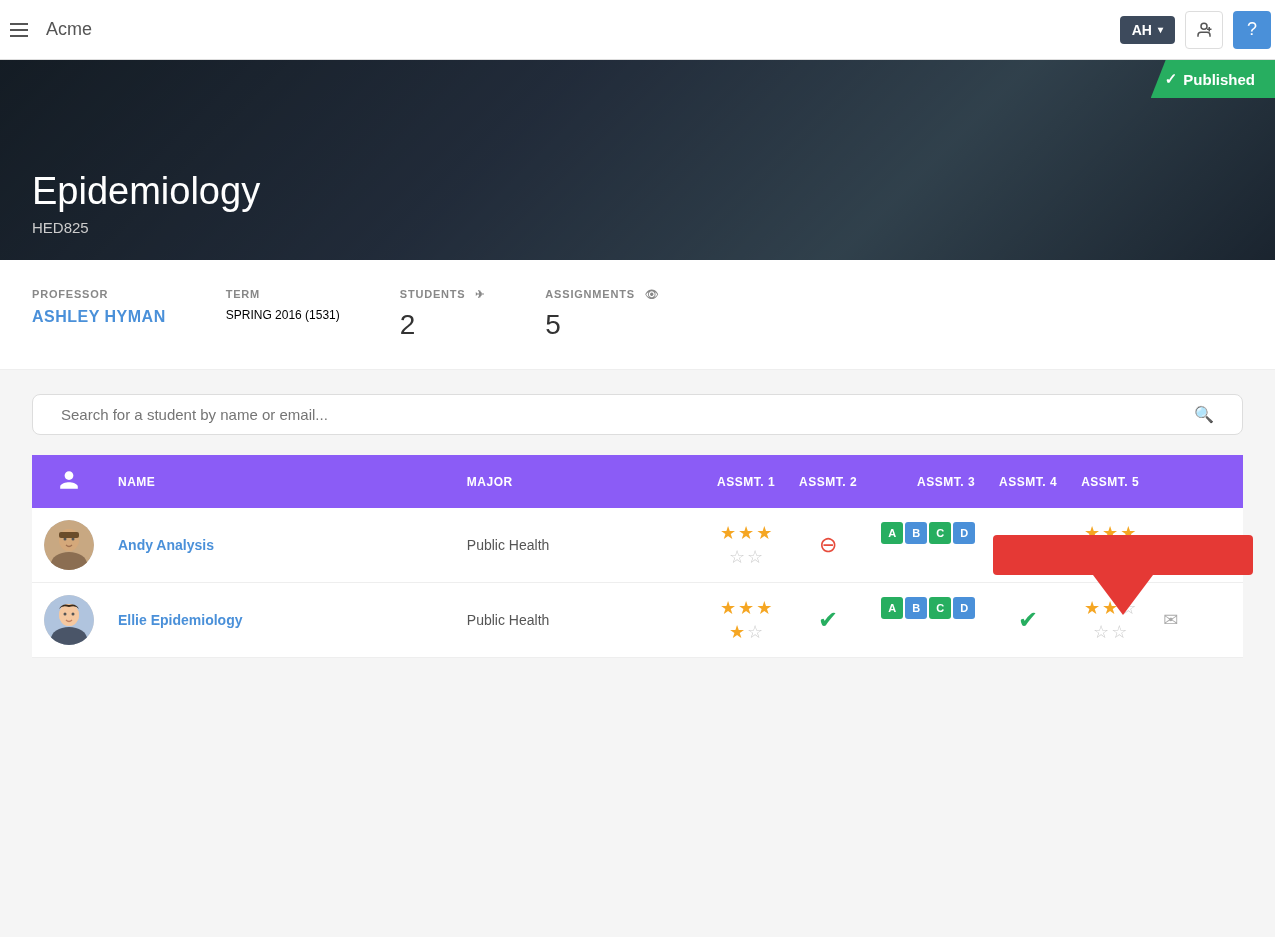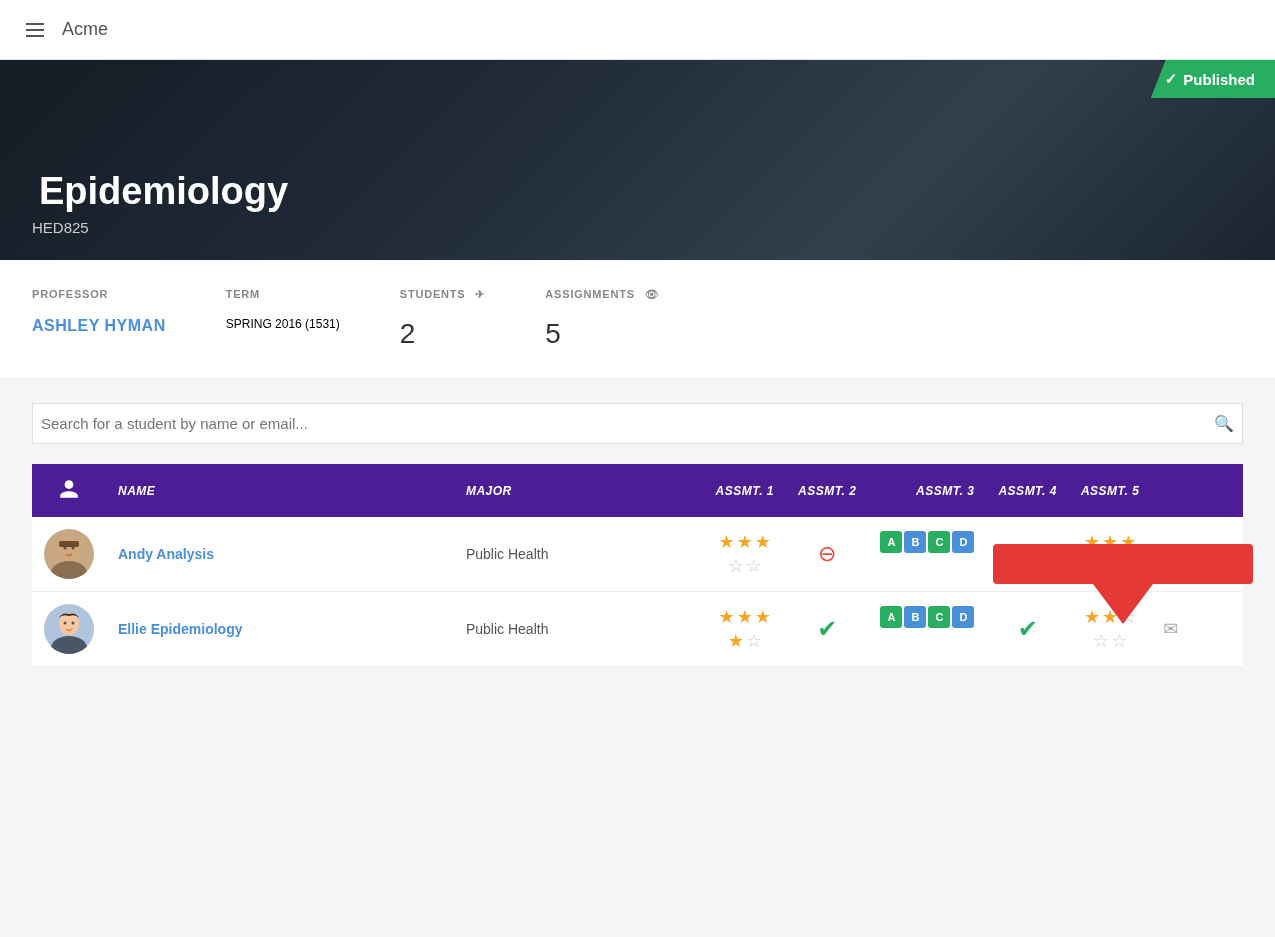--- a/index.html
+++ b/index.html
@@ -2,21 +2,21 @@
 <html><head>
   <meta charset="utf-8">
   <style>
     * { box-sizing: border-box; margin: 0; padding: 0; }
     body { font-family: 'Helvetica Neue', Arial, sans-serif; background: #f5f5f5; color: #333; }
 
     
     .top-nav {
       display: flex; align-items: center; justify-content: space-between;
       background: #fff; border-bottom: 1px solid #ddd;
-      padding: 0 20px; height: 60px;
+      padding: 0 4px; height: 60px;
     }
     .top-nav-left { display: flex; align-items: center; gap: 12px; }
     .menu-icon { display: flex; flex-direction: column; gap: 4px; cursor: pointer; padding: 6px; }
     .menu-icon span { display: block; width: 18px; height: 2px; background: #555; }
     .app-title { font-size: 18px; color: #555; font-weight: 400; }
     .top-nav-right { display: flex; align-items: center; gap: 10px; }
     .user-btn {
       display: flex; align-items: center; gap: 6px;
       background: #3d4a5c; color: #fff; border: none;
       border-radius: 4px; padding: 6px 12px; cursor: pointer; font-size: 14px; font-weight: 600;
@@ -30,53 +30,53 @@
     .help-btn { background: #4a90d9; color: #fff; font-size: 18px; }
 
     
     .hero {
       position: relative; height: 200px; overflow: hidden;
       background: linear-gradient(rgba(0,0,0,0.55), rgba(0,0,0,0.55)),
         linear-gradient(135deg, #2c3e50 0%, #4a6080 40%, #6b8fa8 70%, #3a5068 100%);
       display: flex; align-items: flex-end; padding: 24px 32px;
     }
     .hero-text { color: #fff; }
-    .hero-title { font-size: 38px; font-weight: 700; line-height: 1.1; margin-left: 7px; }
+    .hero-title { font-size: 38px; font-weight: 400; line-height: 1.1; }
     .hero-subtitle { font-size: 15px; color: #ccc; margin-top: 6px; }
     .published-badge {
       position: absolute; top: 0; right: 0;
       background: #27ae60; color: #fff;
       padding: 10px 20px 10px 14px;
       font-size: 15px; font-weight: 600;
       clip-path: polygon(12% 0%, 100% 0%, 100% 100%, 0% 100%);
       display: flex; align-items: center; gap: 6px;
     }
 
     
     .course-info {
       background: #fff; padding: 28px 32px; border-bottom: 1px solid #eee;
       display: flex; gap: 60px; align-items: flex-start;
     }
     .info-block {}
-    .info-label { font-size: 11px; font-weight: 700; color: #888; letter-spacing: 0.8px; text-transform: uppercase; margin-bottom: 17px; }
+    .info-label { font-size: 11px; font-weight: 700; color: #888; letter-spacing: 0.8px; text-transform: uppercase; margin-bottom: 8px; }
     .info-value { font-size: 12px; color: #000000; font-weight: 400; }
     .info-value.highlight { color: #4a90d9; font-size: 16px; font-weight: 700; letter-spacing: 0.5px; }
     .info-value.large { font-size: 28px; color: #333; }
 
     
     .main-content { padding: 24px 32px; background: #f5f5f5; }
     .search-input {
       border: none; outline: none; font-size: 15px; color: #999; width: 100%;
       background: transparent;
     }
 
     
     .table-container { background: #fff; border-radius: 4px; overflow: visible; position: relative; }
     .student-table { width: 100%; border-collapse: collapse; }
-    .student-table thead tr { background: #4c1d95; font-style: italic; }
+    .student-table thead tr { background: #8b5cf6; }
     .student-table thead th {
       color: #fff; font-size: 12px; font-weight: 700; letter-spacing: 0.5px;
       padding: 14px 12px; text-align: left; white-space: nowrap;
     }
     .student-table thead th:first-child { width: 60px; text-align: center; }
     .student-table thead th.assmt-col { text-align: right; width: 80px; }
     .student-table tbody tr { border-bottom: 1px solid #eee; background: #fff; }
     .student-table tbody td { padding: 12px; vertical-align: middle; }
     .student-table tbody td:first-child { text-align: center; width: 60px; }
 
@@ -133,39 +133,56 @@
       transform: translateX(-50%);
       width: 0; height: 0;
       border-left: 30px solid transparent;
       border-right: 30px solid transparent;
       border-top: 40px solid #e53935;
     }
 
     
     .search-wrapper {
       position: relative; background: #fff;
-      border: 1px solid #ddd; border-radius: 0;
+      border: 1px solid #ddd; border-radius: 8px;
       margin-bottom: 20px; display: flex; align-items: center;
-      padding: 10px 8px;
+      padding: 10px 28px;
     }
     .search-wrapper input {
       border: none; outline: none; font-size: 15px; color: #999; width: 100%; background: transparent;
     }
   </style>
 </head>
 <body>
 
 <nav class="top-nav">
   <div class="top-nav-left">
     <div class="menu-icon">
       <span></span>
         <span></span>
         <span></span>
     </div>
     <span class="app-title">Acme</span>
+  </div>
+  <div class="top-nav-right">
+    <button class="user-btn">
+      <span>AH</span>
+      <span class="chevron">▾</span>
+    </button>
+    <button class="icon-btn add-user-btn">
+      <svg width="18" height="18" viewBox="0 0 24 24" fill="none" stroke="#555" stroke-width="2">
+        <path d="M20 21v-2a4 4 0 0 0-4-4H8a4 4 0 0 0-4 4v2"></path>
+        <circle cx="12" cy="7" r="4"></circle>
+        <line x1="19" y1="8" x2="19" y2="14"></line>
+        <line x1="16" y1="11" x2="22" y2="11"></line>
+      </svg>
+    </button>
+    <button class="icon-btn help-btn">
+      <span>?</span>
+    </button>
   </div>
 </nav>
 
 <div class="hero">
   <div class="hero-text">
     <div class="hero-title">Epidemiology</div>
     <div class="hero-subtitle">HED825</div>
   </div>
   <div class="published-badge">
     <span>✓</span>

